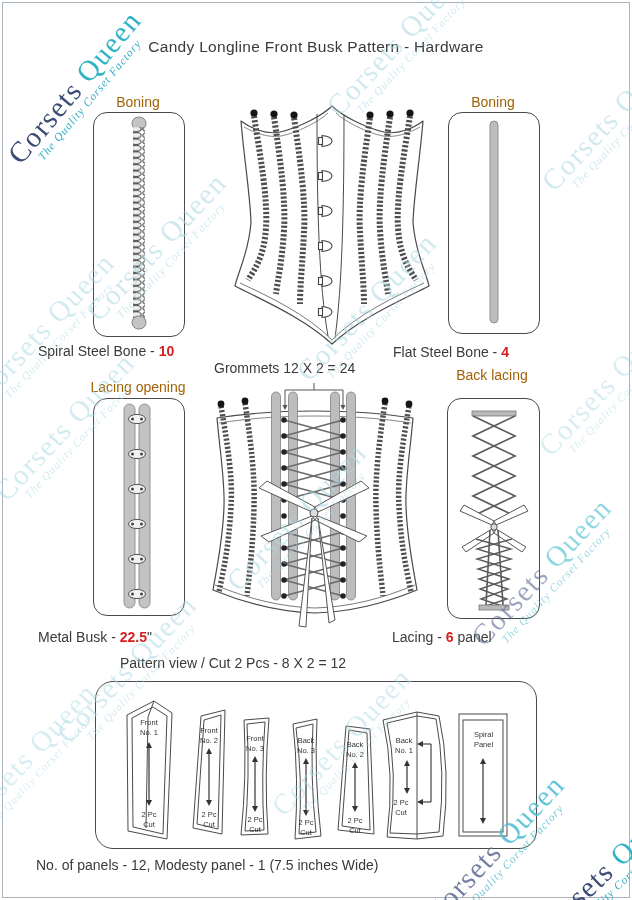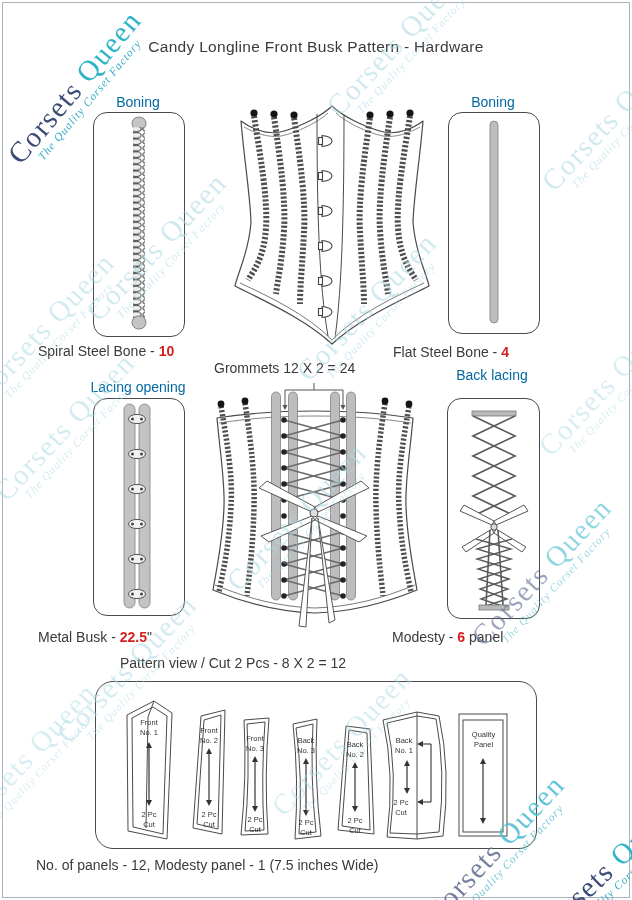--- a/index.html
+++ b/index.html
@@ -1,20 +1,20 @@
 <!DOCTYPE html>
 <html><head>
 <meta charset="utf-8">
 <style>
   html,body{margin:0;padding:0;}
   body{width:632px;height:900px;position:relative;overflow:hidden;background:#ffffff;
        font-family:"Liberation Sans",sans-serif;color:#3c3c3c;}
   .page-border{position:absolute;left:2px;top:2px;right:2px;bottom:2px;border:1px solid #aab3bb;pointer-events:none;z-index:0;}
   .title{position:absolute;left:0;top:38px;width:632px;text-align:center;font-size:15.5px;color:#3a3a3a;letter-spacing:.3px;z-index:3;}
-  .sec-label{position:absolute;text-align:center;font-size:14px;color:#0369a1;z-index:3;}
+  .sec-label{position:absolute;text-align:center;font-size:14px;color:#a16207;z-index:3;}
   .caption{position:absolute;font-size:14px;color:#3a3a3a;z-index:3;}
   .caption .red{color:#d42020;font-weight:bold;}
   .hw-box{position:absolute;border:1.3px solid #4a4a4a;border-radius:14px;background:transparent;z-index:2;}
   .illus{position:absolute;z-index:2;}
   .pattern-box{position:absolute;left:95px;top:681px;width:440px;height:166px;border:1.4px solid #4a4a4a;border-radius:18px;z-index:2;}
   .piece{position:absolute;z-index:3;}
   .piece svg{position:absolute;left:0;top:0;}
   .pp-name,.pp-cut{position:absolute;font-size:7.5px;line-height:1.3;color:#333;text-align:center;white-space:pre-line;z-index:4;}
   
   .wm{position:absolute;transform:translate(-50%,-50%) rotate(-47deg);text-align:center;white-space:nowrap;
@@ -181,21 +181,21 @@
     <circle cx="46" cy="128" r="3.2" fill="#dddddd" stroke="#555" stroke-width="1"></circle>
 
     <polyline points="28,140 63,150 29,160 62,170 31,180 60,190 33,200 57,208" fill="none" stroke="#5a5a5a" stroke-width="1.4"></polyline>
     <polyline points="64,140 29,150 63,160 30,170 61,180 32,190 59,200 35,208" fill="none" stroke="#5a5a5a" stroke-width="1.4"></polyline>
     <line x1="42" y1="131" x2="38" y2="206" stroke="#5a5a5a" stroke-width="1.6"></line>
     <line x1="50" y1="131" x2="55" y2="206" stroke="#5a5a5a" stroke-width="1.6"></line>
     <rect x="31" y="206" width="30" height="5" fill="#b9b9b9" stroke="#777" stroke-width="0.8"></rect>
   </svg>
 </div>
 <div class="caption" style="left:392px;top:629px;width:200px;">
-  <span>Modesty  - </span><span class="red">6</span><span> panel</span>
+  <span>Lacing  - </span><span class="red">6</span><span> panel</span>
 </div>
 
 <div class="illus" style="left:203px;top:382px;">
   <svg width="224" height="256" viewBox="0 0 224 256">
 
     <path d="M14,36 C17,70 22,100 21,124 C20,158 13,190 10,208 C44,222 78,230 112,231 C146,230 180,222 214,208 C211,190 204,158 203,124 C202,100 207,70 210,36 C179,31 146,29 112,29 C78,29 45,31 14,36 Z" fill="#ffffff" stroke="#4a4a4a" stroke-width="1.2" stroke-linejoin="round"></path>
     <path d="M16,41 C48,36 80,34 112,34 C144,34 176,36 208,41" fill="none" stroke="#6a6a6a" stroke-width="0.8"></path>
     <path d="M12,203 C46,217 78,225 112,226 C146,225 178,217 212,203" fill="none" stroke="#6a6a6a" stroke-width="0.9"></path>
 
     <g fill="#bdbdbd" stroke="#808080" stroke-width="0.8">
@@ -378,21 +378,21 @@
 </div>
 
 <div class="piece" style="left:457px;top:710px;width:53px;height:130px;">
   <svg width="53" height="130" viewBox="0 0 53 130" fill="none" stroke="#4a4a4a" stroke-width="1">
     <rect x="2" y="4" width="48" height="122" fill="#ffffff"></rect>
     <rect x="6" y="10" width="40" height="112"></rect>
     <line x1="26" y1="52" x2="26" y2="110" stroke="#333" stroke-width="1.2"></line>
     <polygon points="26,48 23,54 29,54" fill="#333" stroke="none"></polygon>
     <polygon points="26,114 23,108 29,108" fill="#333" stroke="none"></polygon>
   </svg>
-  <div class="pp-name" style="left:0;top:20px;width:53px;">Quality
+  <div class="pp-name" style="left:0;top:20px;width:53px;">Spiral
 Panel</div>
 </div>
 
 <div class="caption" style="left:36px;top:857px;width:520px;">No. of panels - 12, Modesty panel - 1 (7.5 inches Wide)</div>
 
 <div class="wm strong" style="left:78px;top:90px;transform:translate(-50%,-50%) rotate(-50deg);">
   <div class="wm-main"><span class="wm-corsets">Corsets</span> <span class="wm-queen">Queen</span></div>
   <div class="wm-tag">The Quality Corset Factory</div>
 </div>
 <div class="wm faint" style="left:400px;top:45px;opacity:.55;">

